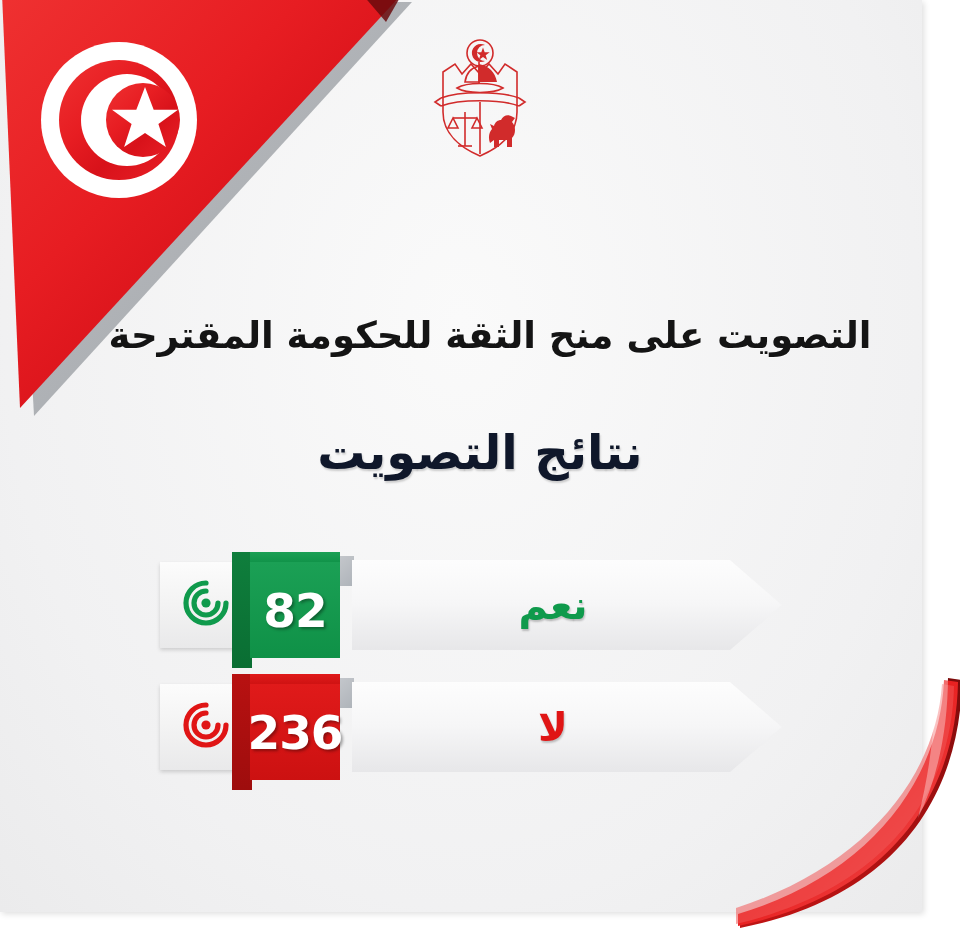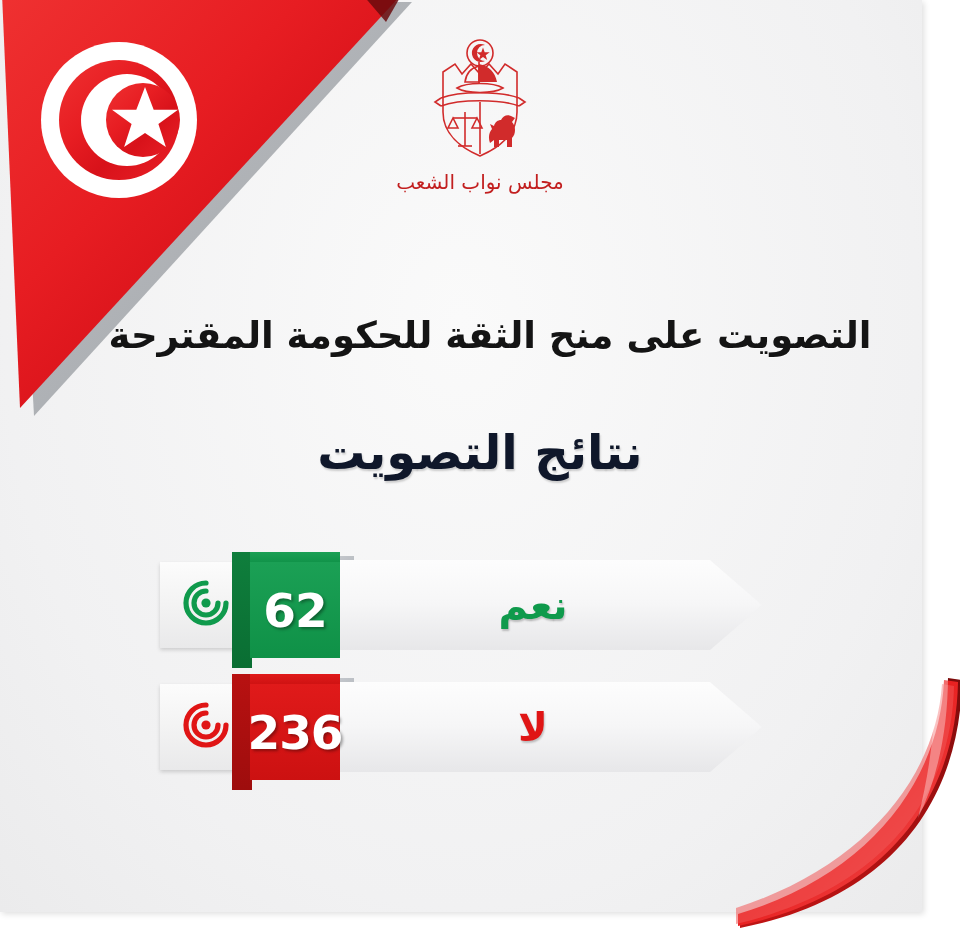--- a/index.html
+++ b/index.html
@@ -144,21 +144,21 @@
     position:absolute;
     left:168px;top:4px;
     width:26px;height:30px;
     background:linear-gradient(135deg,#c9ccd0 0%,#aeb3b9 100%);
     z-index:1;
   }
 
   
   .arrow-bar{
     position:absolute;
-    left:172px;top:8px;
+    left:192px;top:8px;
     width:430px;height:90px;
     background:linear-gradient(180deg,#fdfdfd 0%,#f6f6f7 48%,#e7e7e9 100%);
     -webkit-clip-path:polygon(0 0, calc(100% - 52px) 0, 100% 50%, calc(100% - 52px) 100%, 0 100%);
     clip-path:polygon(0 0, calc(100% - 52px) 0, 100% 50%, calc(100% - 52px) 100%, 0 100%);
     display:flex;align-items:center;justify-content:center;
     filter:drop-shadow(2px 3px 3px rgba(0,0,0,.20));
     z-index:2;
   }
   .arrow-bar .label{
     direction:rtl;
@@ -270,21 +270,20 @@
           <path d="M 32,84 L 27,94 L 37,94 Z"></path>
           <path d="M 56,84 L 51,94 L 61,94 Z"></path>
           <path d="M 37,112 L 51,112"></path>
 
           <path fill="#d12b2b" stroke="none" d="M 90,82 C 86,80 82,82 80,86 C 77,86 74,88 73,92 L 69,90 L 71,95
                C 68,98 67,104 69,109 L 73,106 L 73,113 L 78,113 L 78,106 L 86,106
                L 86,113 L 91,113 L 91,104 C 95,100 95,92 91,88 L 94,84 Z"></path>
         </g>
       </svg>
     </div>
-    <div class="emblem-sub">مجلس نواب الشعب</div>
   </div>
 
   <div class="title-main">التصويت  على منح الثقة للحكومة المقترحة</div>
 
   <div class="title-results">نتائج التصويت</div>
 
   <div class="rows">
 
     <div class="row c-green">
       <div class="icon-plate">
@@ -293,21 +292,21 @@
             <path d="M 24,4 A 20,20 0 1 0 44,24" fill="none" stroke="#0f9a4c" stroke-width="5.2" stroke-linecap="round"></path>
             <path d="M 24,12 A 12,12 0 1 0 36,24" fill="none" stroke="#0f9a4c" stroke-width="5.2" stroke-linecap="round"></path>
             <circle cx="24" cy="24" r="4.6" fill="#0f9a4c"></circle>
           </svg>
         </span>
       </div>
       <div class="fold-tab"></div>
       <div class="count-box">
         <div class="side"></div>
         <div class="topflap"></div>
-        <div class="face">62</div>
+        <div class="face">82</div>
       </div>
       <div class="arrow-bar">
         <span class="label">نعم</span>
       </div>
     </div>
 
 
     <div class="row c-red">
       <div class="icon-plate">
         <span class="spiral">

